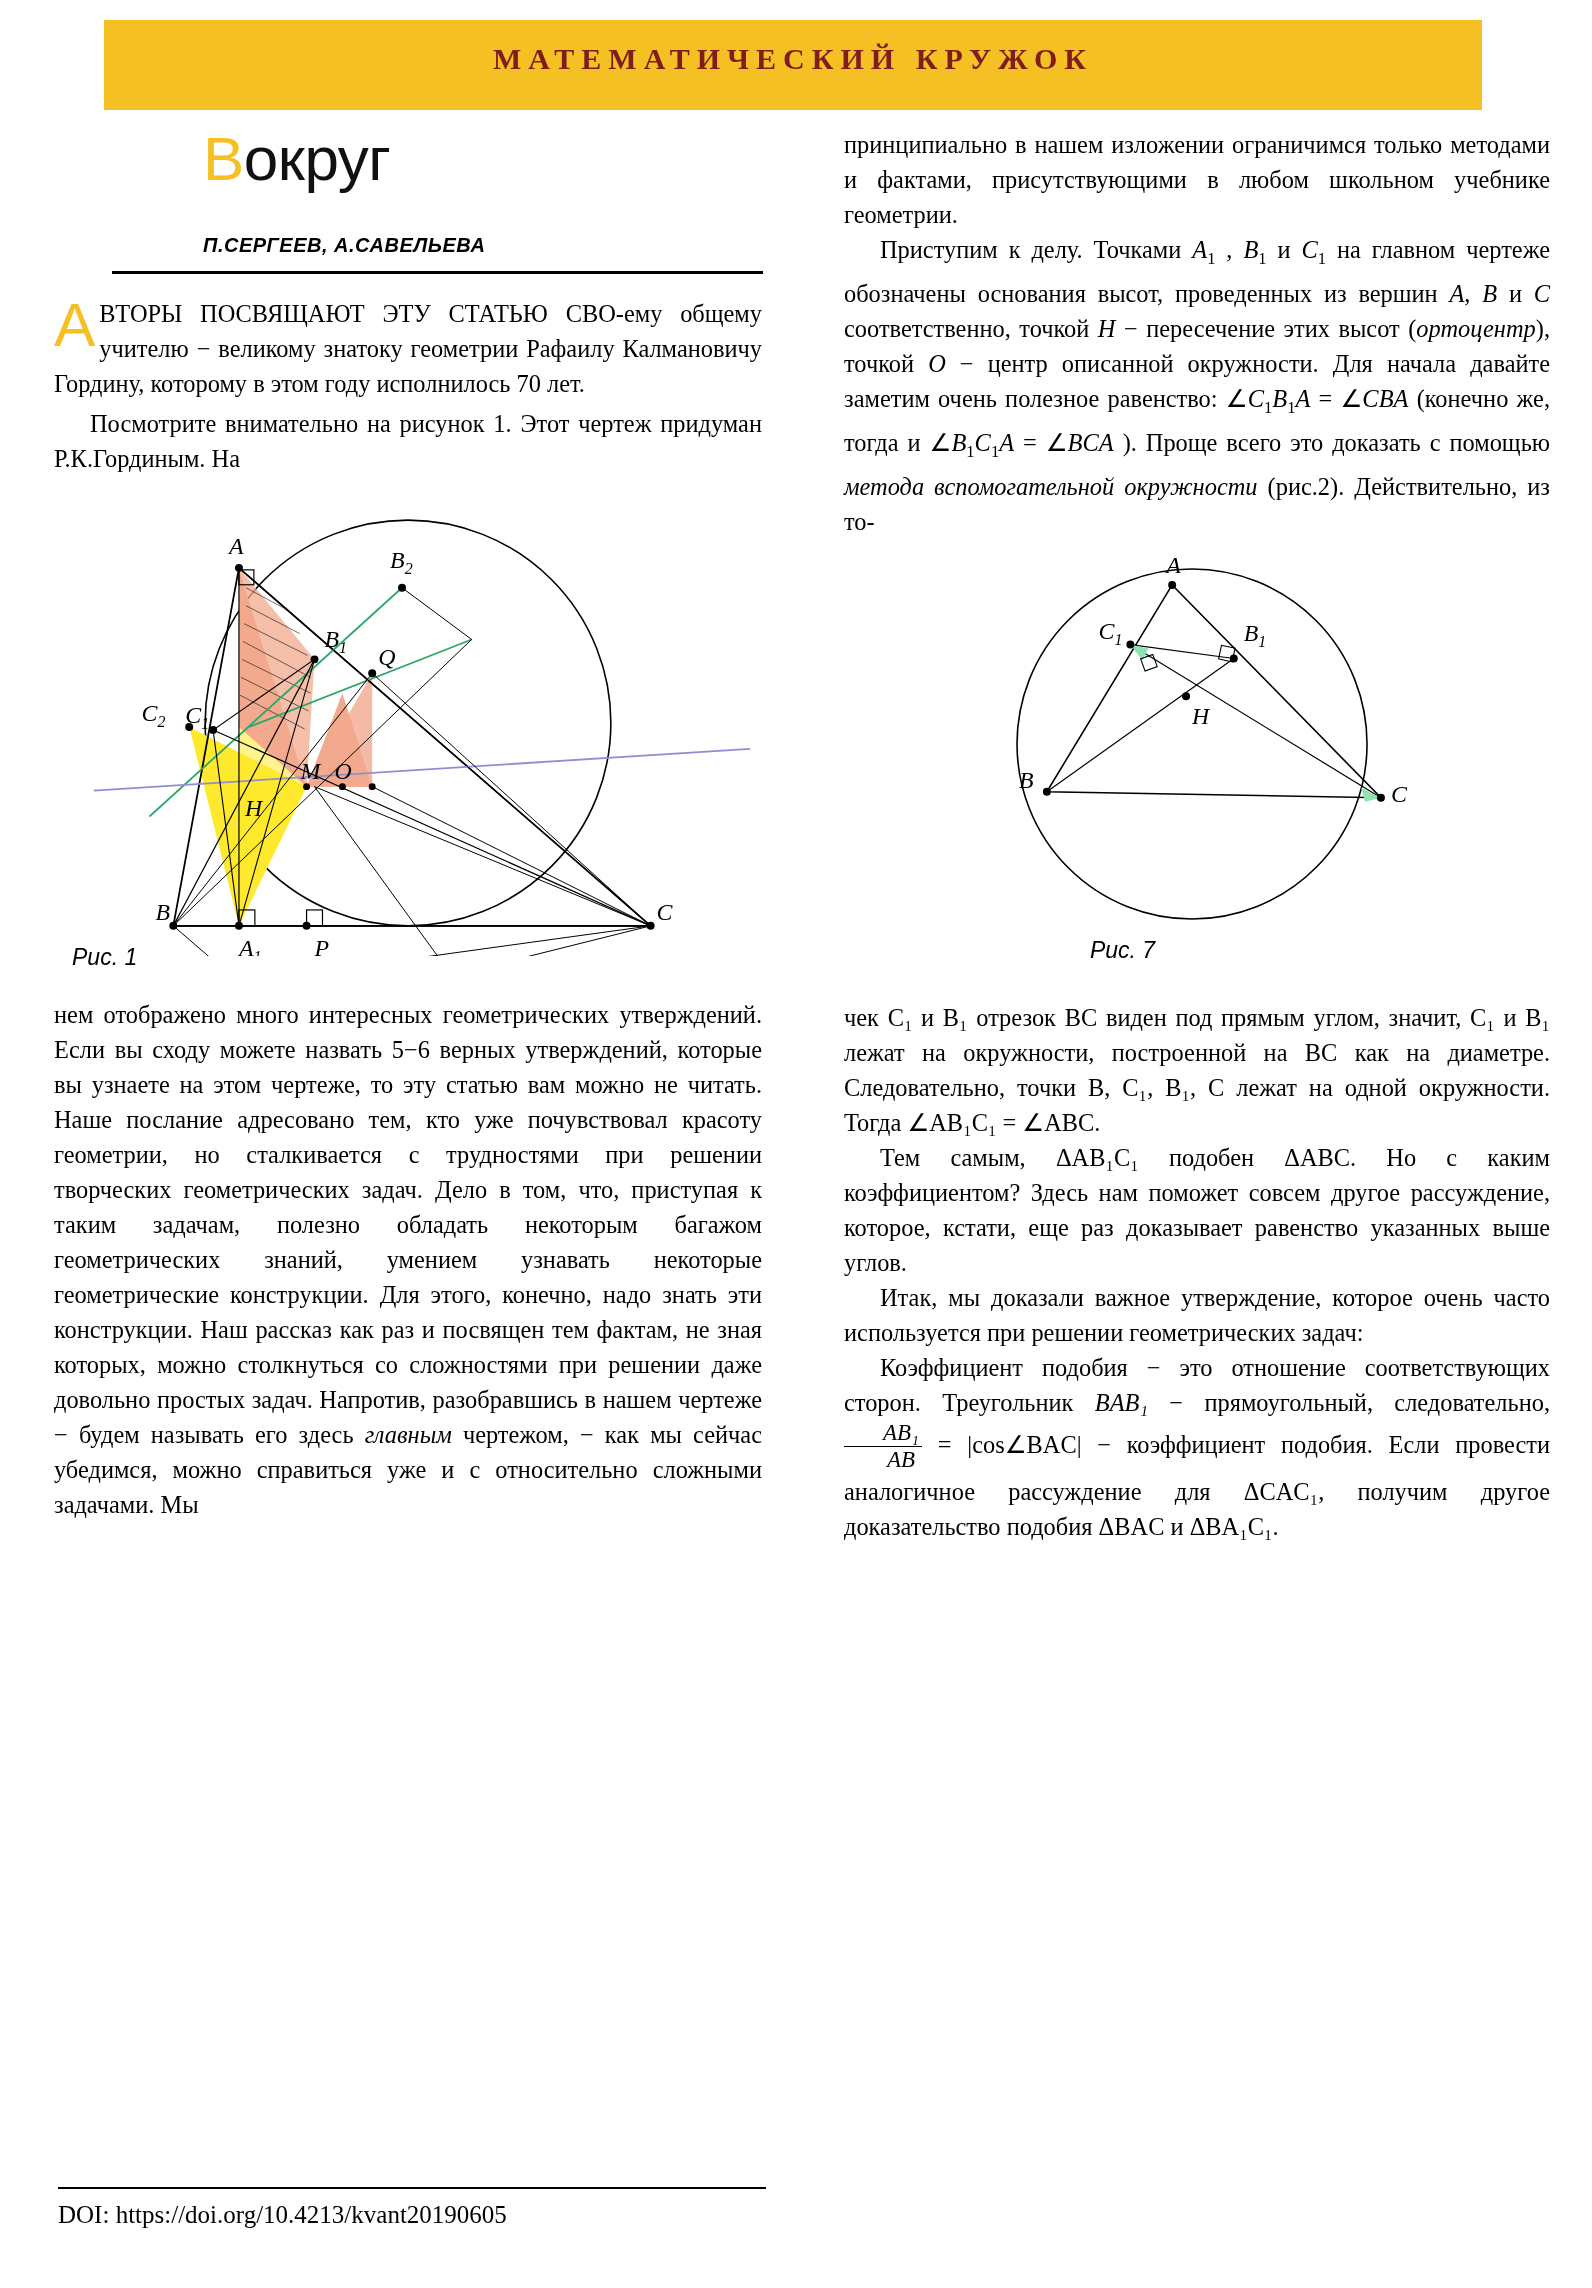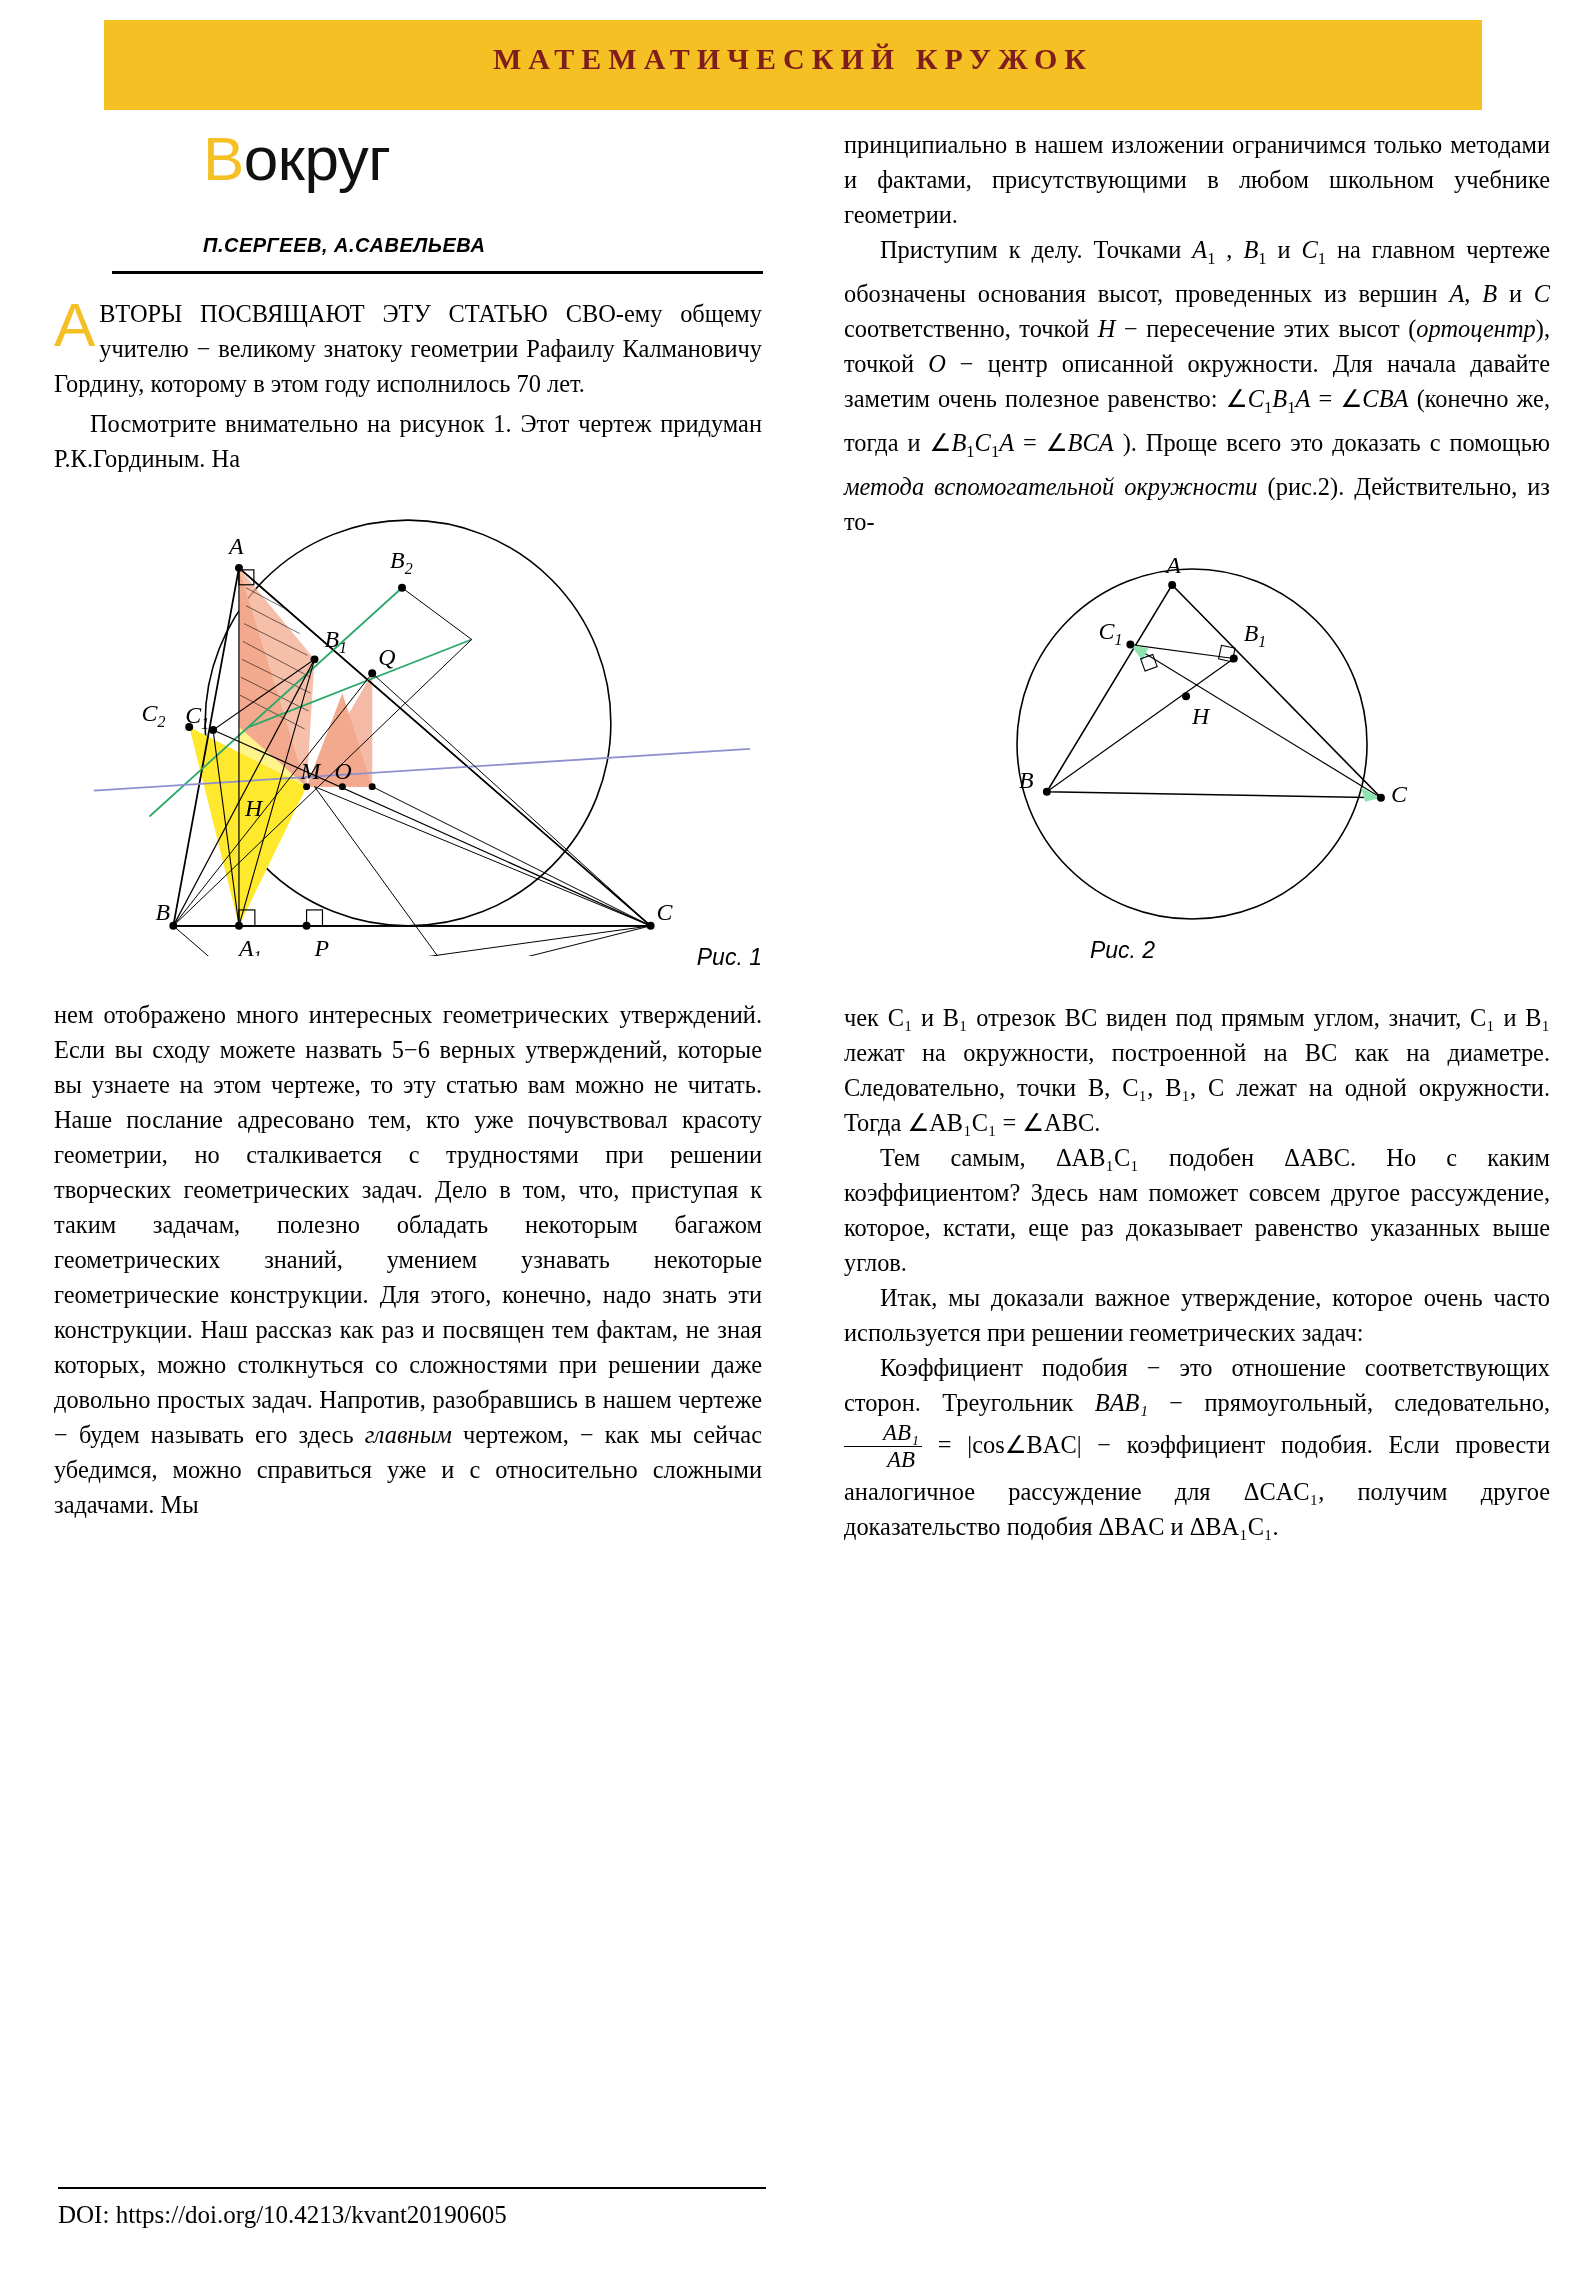--- a/index.html
+++ b/index.html
@@ -104,21 +104,20 @@
     margin-top:4px;
   }
   .small-caps { font-variant:small-caps; }
 
   
   .fig-wrap { position:relative; }
   .fig-cap {
     font-family:"Liberation Sans", sans-serif;
     font-style:italic;
     font-size:23px;
-    text-align:right;
   }
 
   
   i, em { font-style:italic; }
   .mi { font-style:italic; font-family:"Liberation Serif", serif; }
   .frac {
     display:inline-block;
     vertical-align:middle;
     text-align:center;
     font-size:23px;
@@ -299,21 +298,21 @@
         </g>
         <g font-family="Liberation Serif, serif" font-style="italic" font-size="24">
           <text x="324" y="24">A</text>
           <text x="402" y="92">B<tspan font-size="16" dy="6">1</tspan></text>
           <text x="256" y="90">C<tspan font-size="16" dy="6">1</tspan></text>
           <text x="350" y="176">H</text>
           <text x="176" y="240">B</text>
           <text x="550" y="254">C</text>
         </g>
       </svg>
-      <div class="fig-cap" style="text-align:center; margin-top:-14px; width:557px;">Рис. 2</div>
+      <div class="fig-cap" style="text-align:center; margin-top:-14px; width:557px;">Рис. 7</div>
     </div>
 
     <p class="body noindent" style="margin-top:36px">чек C₁ и B₁ отрезок BC виден под прямым углом, значит, C₁ и B₁ лежат на окружности, построенной на BC как на диаметре. Следовательно, точки B, C₁, B₁, C лежат на одной окружности. Тогда ∠AB₁C₁ = ∠ABC.</p>
     <p class="body">Тем самым, ΔAB₁C₁ подобен ΔABC. Но с каким коэффициентом? Здесь нам поможет совсем другое рассуждение, которое, кстати, еще раз доказывает равенство указанных выше углов.</p>
 
     <p class="body">Итак, мы доказали важное утверждение, которое очень часто используется при решении геометрических задач:</p>
 
     <p class="body">
       <span>Коэффициент подобия − это отношение соответствующих сторон. Треугольник </span><i>BAB₁</i><span> − прямоугольный, следовательно, </span><span class="frac"><span class="num mi">AB₁</span><span class="den mi">AB</span></span><span> = |cos∠BAC| − коэффициент подобия. Если провести аналогичное рассуждение для ΔCAC₁, получим другое доказательство подобия ΔBAC и ΔBA₁C₁.</span>
     </p>

